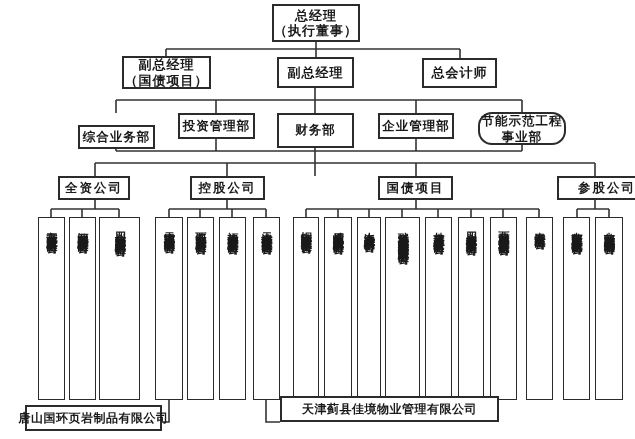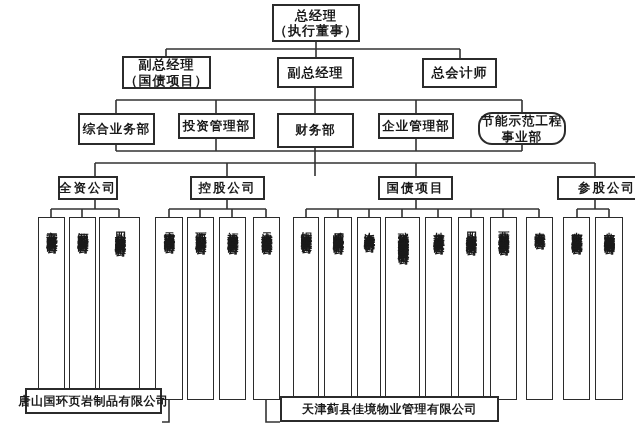--- a/index.html
+++ b/index.html
@@ -81,37 +81,37 @@
     <div class="ln">副总经理</div>
     <div class="ln">（国债项目）</div>
   </div>
   <div class="hbox lvl2" style="left:277px;top:57px;width:77px;height:31px;">
     <div class="ln">副总经理</div>
   </div>
   <div class="hbox lvl2" style="left:422px;top:58px;width:75px;height:30px;">
     <div class="ln">总会计师</div>
   </div>
 
-  <div class="hbox dept" style="left:78px;top:113px;width:77px;height:32px;">
+  <div class="hbox dept" style="left:78px;top:125px;width:77px;height:24px;">
     <div class="ln">综合业务部</div>
   </div>
   <div class="hbox dept" style="left:178px;top:113px;width:77px;height:26px;">
     <div class="ln">投资管理部</div>
   </div>
   <div class="hbox dept" style="left:277px;top:113px;width:77px;height:35px;">
     <div class="ln">财务部</div>
   </div>
   <div class="hbox dept" style="left:378px;top:113px;width:76px;height:26px;">
     <div class="ln">企业管理部</div>
   </div>
   <div class="hbox dept" style="left:478px;top:112px;width:88px;height:33px;line-height:1.25;border-radius:14px;">
     <div style="white-space:normal;">节能示范工程事业部</div>
   </div>
 
-  <div class="hbox cat" style="left:58px;top:176px;width:60px;height:24px;">
+  <div class="hbox cat" style="left:58px;top:176px;width:72px;height:24px;">
     <div class="ln">全资公司</div>
   </div>
   <div class="hbox cat" style="left:190px;top:176px;width:75px;height:24px;">
     <div class="ln">控股公司</div>
   </div>
   <div class="hbox cat" style="left:378px;top:176px;width:75px;height:24px;">
     <div class="ln">国债项目</div>
   </div>
   <div class="hbox cat" style="left:557px;top:176px;width:100px;height:24px;">
     <div class="ln">参股公司</div>
@@ -165,20 +165,20 @@
     <span class="vt">青海锂业有限公司</span>
   </div>
 
   <div class="vbox" style="left:563px;width:27px;">
     <span class="vt">中节能阿贝斯特机械有限公司</span>
   </div>
   <div class="vbox" style="left:595px;width:28px;">
     <span class="vt">中节能龙腾机械制造有限公司</span>
   </div>
 
-  <div class="hbox sub" style="left:25px;top:388px;width:137px;height:26px;">
+  <div class="hbox sub" style="left:25px;top:405px;width:137px;height:26px;">
     <div class="ln">唐山国环页岩制品有限公司</div>
   </div>
   <div class="hbox sub" style="left:280px;top:396px;width:219px;height:26px;">
     <div class="ln">天津蓟县佳境物业管理有限公司</div>
   </div>
 
 </div>
 
 </body></html>

